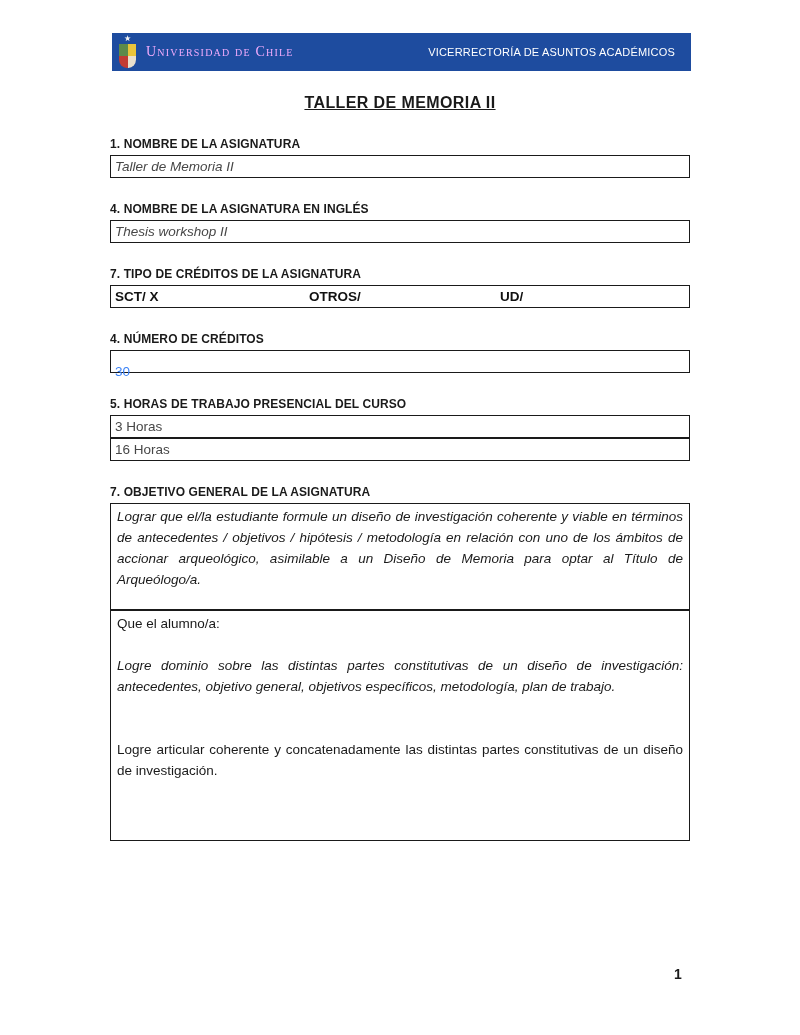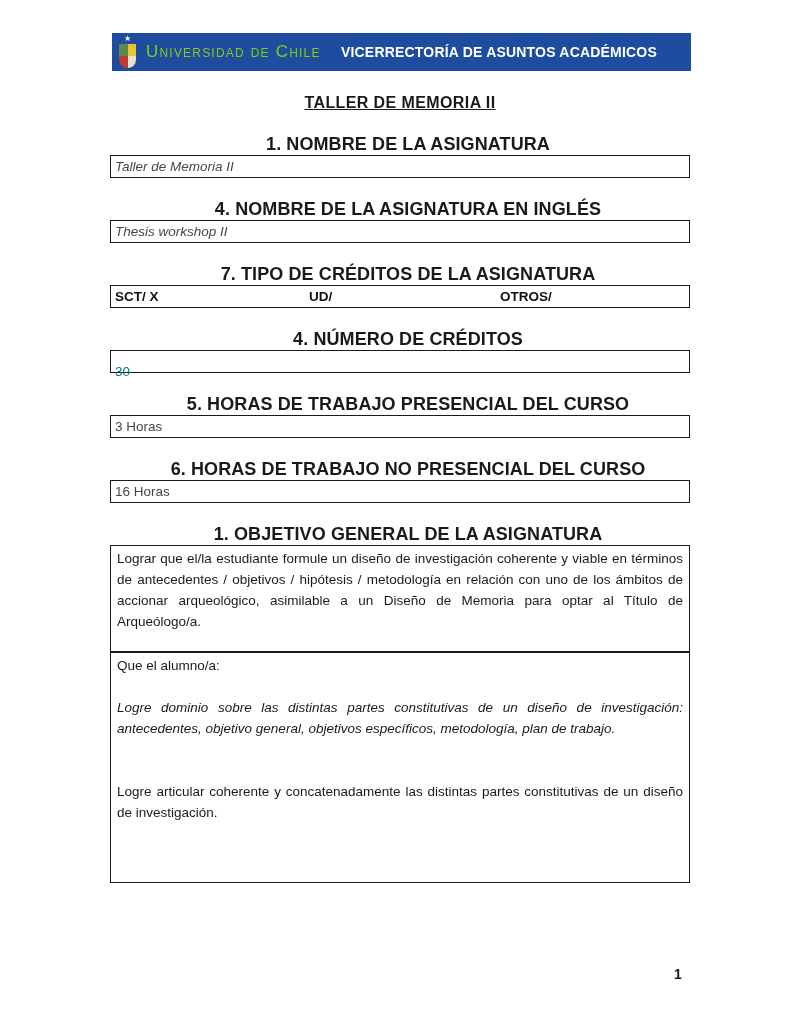--- a/index.html
+++ b/index.html
@@ -32,67 +32,67 @@
     display:grid; grid-template-columns:1fr 1fr; grid-template-rows:1fr 1fr;
     border-bottom-left-radius:45% 35%;
     border-bottom-right-radius:45% 35%;
     overflow:hidden;
   }
   .q1 { background:#5d8a4a; }
   .q2 { background:#e9c43a; }
   .q3 { background:#c13b33; }
   .q4 { background:#e9e0cd; }
   .uname {
-    margin-left:9px; color:#84cc16;
-    font-family:Liberation Sans, sans-serif;
+    margin-left:9px; color:#f0abfc;
+    font-family:Liberation Serif, serif;
     font-variant:small-caps;
-    font-size:17px; letter-spacing:1.2px;
+    font-size:14px; letter-spacing:1.2px;
     white-space:nowrap;
   }
   .udept {
-    margin-left:auto; margin-right:34px;
-    color:#ffffff; font-size:14px; font-weight:bold;
+    margin-left:auto; margin-right:16px;
+    color:#ffffff; font-size:11px; font-weight:normal;
     letter-spacing:0.2px; white-space:nowrap;
   }
   
   .content {
     position:absolute; left:110px; top:85px; width:580px;
   }
   .doc-title {
     text-align:center; font-size:16px; font-weight:bold;
     text-decoration:underline; letter-spacing:0.4px;
     margin:8px 0 0 0; line-height:19px;
   }
   .sec-heading {
-    font-size:18px; font-weight:bold; line-height:16px;
-    margin:23px 0 3px 16px; letter-spacing:0.1px;text-align:center;
+    font-size:12px; font-weight:bold; line-height:16px;
+    margin:23px 0 3px 0; letter-spacing:0.1px;
   }
   .sec-heading.first { margin-top:24px; }
   .box {
     border:1.5px solid #1a1a1a;
     box-sizing:border-box;
     font-size:13.5px; line-height:20px;
     padding:0 4px; height:23px;
     display:flex; align-items:center;
   }
   .value { color:#474747; }
   .value.italic { font-style:italic; }
-  .value.dark { color:#0f766e;margin-top:20px; }
+  .value.dark { color:#3b82f6;margin-top:20px; }
   .box.cols {
     display:grid; grid-template-columns:194px 191px 1fr;
     align-items:center;
     font-weight:bold; color:#111111;
   }
   .box.textbox {
     display:block; height:auto;
     padding:2px 6px 4px 6px;
     line-height:21px; text-align:justify;
   }
   .box.textbox p { margin:0; }
-  .box7 { min-height:107px; }
+  .box7 { min-height:107px;font-style:italic; }
   .box8 { min-height:231px; }
   .gap-1 { margin-bottom:21px !important; }
   .gap-2 { margin-bottom:42px !important;font-style:italic; }
   .page-number {
     position:absolute; left:674px; top:966px;
     font-size:14px; font-weight:bold;
   }
 </style>
 </head>
 <body>
@@ -121,40 +121,39 @@
   </div>
 
   <div class="sec-heading">4. NOMBRE DE LA ASIGNATURA EN INGLÉS</div>
   <div class="box">
     <span class="value italic">Thesis workshop II</span>
   </div>
 
   <div class="sec-heading">7. TIPO DE CRÉDITOS DE LA ASIGNATURA</div>
   <div class="box cols">
     <span>SCT/ X</span>
+    <span>OTROS/</span>
     <span>UD/</span>
-    <span>OTROS/</span>
   </div>
 
   <div class="sec-heading">4. NÚMERO DE CRÉDITOS</div>
   <div class="box">
     <span class="value dark">30</span>
   </div>
 
   <div class="sec-heading">5. HORAS DE TRABAJO PRESENCIAL DEL CURSO</div>
   <div class="box">
     <span class="value">3 Horas</span>
   </div>
 
-  <div class="sec-heading">6. HORAS DE TRABAJO NO PRESENCIAL DEL CURSO</div>
   <div class="box">
     <span class="value">16 Horas</span>
   </div>
 
-  <div class="sec-heading">1. OBJETIVO GENERAL DE LA ASIGNATURA</div>
+  <div class="sec-heading">7. OBJETIVO GENERAL DE LA ASIGNATURA</div>
   <div class="box textbox box7">
     <p>Lograr que el/la estudiante formule un diseño de investigación coherente y viable en términos de antecedentes / objetivos / hipótesis / metodología en relación con uno de los ámbitos de accionar arqueológico, asimilable a un Diseño de Memoria para optar al Título de Arqueólogo/a.</p>
   </div>
 
   <div class="box textbox box8">
     <p class="gap-1">Que el alumno/a:</p>
     <p class="gap-2">Logre dominio sobre las distintas partes constitutivas de un diseño de investigación: antecedentes, objetivo general, objetivos específicos, metodología, plan de trabajo.</p>
     <p>Logre articular coherente y concatenadamente las distintas partes constitutivas de un diseño de investigación.</p>
   </div>
 

